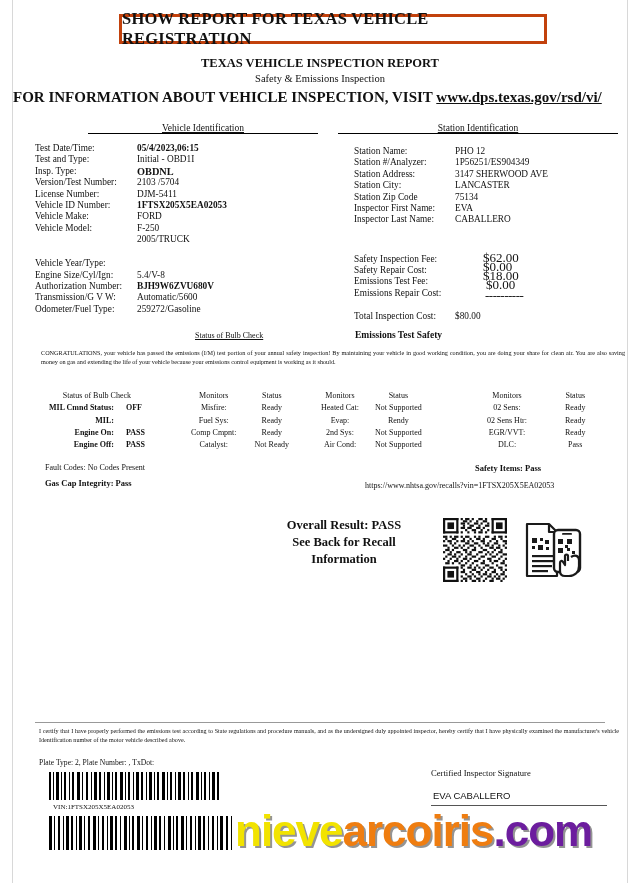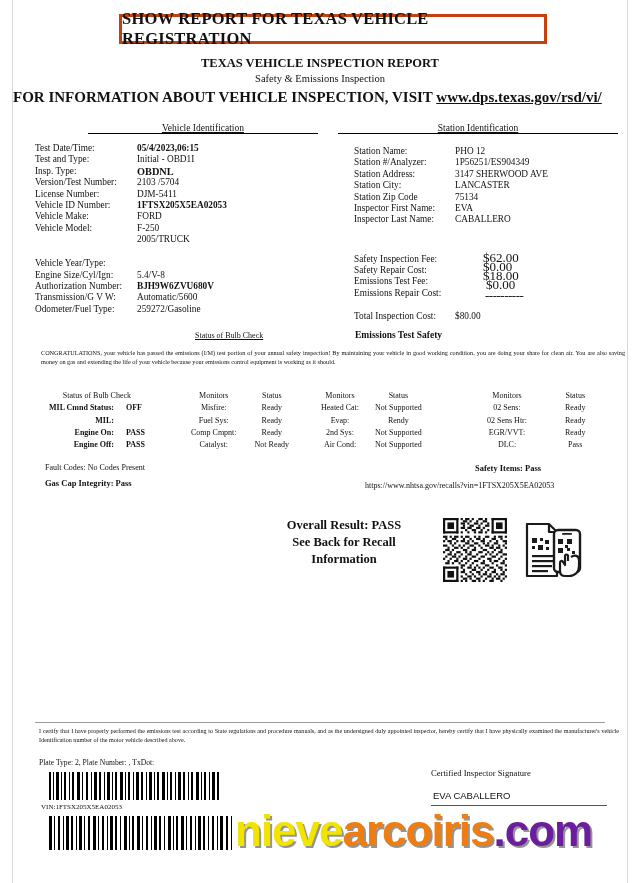--- a/index.html
+++ b/index.html
@@ -622,21 +622,21 @@
       <rect x="141" y="0" width="1" height="28"></rect>
         <rect x="144" y="0" width="2" height="28"></rect>
         <rect x="149" y="0" width="3" height="28"></rect>
       <rect x="154" y="0" width="1" height="28"></rect>
         <rect x="157" y="0" width="2" height="28"></rect>
         <rect x="162" y="0" width="1" height="28"></rect>
       <rect x="165" y="0" width="3" height="28"></rect>
         <rect x="170" y="0" width="2" height="28"></rect>
     </g>
   </svg>
-  <div class="vinlabel" style="left:28px;top:803px;text-align:center;">VIN:1FTSX205X5EA02053</div>
+  <div class="vinlabel" style="left:40px;top:803px;text-align:center;">VIN:1FTSX205X5EA02053</div>
 
   <svg class="barcode" style="left:34px;top:816px;" width="188" height="34">
     <rect width="188" height="34" fill="#fff"></rect>
     <g fill="#000">
       <rect x="2" y="0" width="3" height="34"></rect>
         <rect x="7" y="0" width="1" height="34"></rect>
         <rect x="11" y="0" width="2" height="34"></rect>
       <rect x="16" y="0" width="1" height="34"></rect>
         <rect x="19" y="0" width="3" height="34"></rect>
         <rect x="24" y="0" width="2" height="34"></rect>

